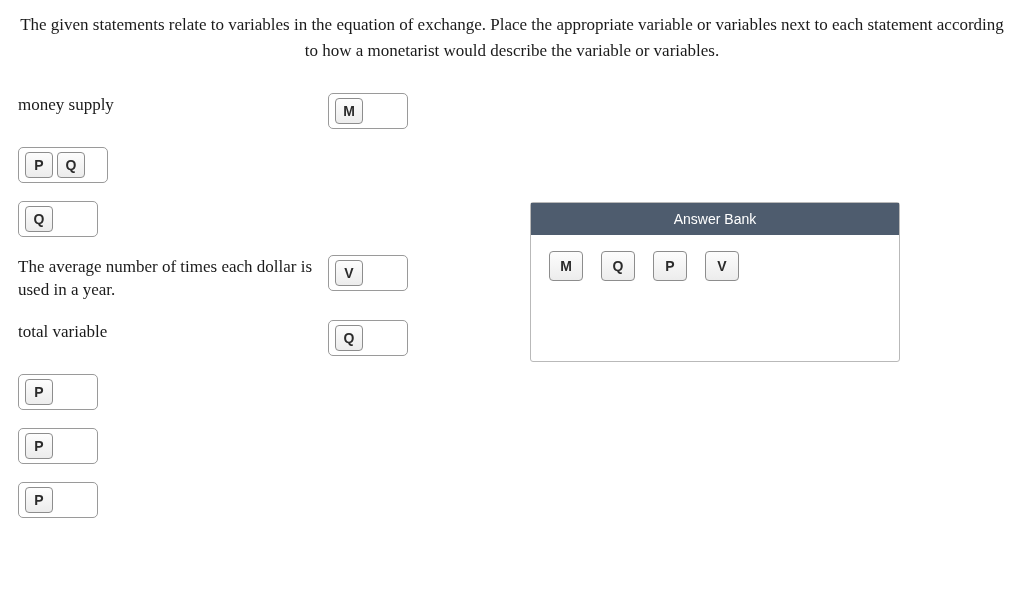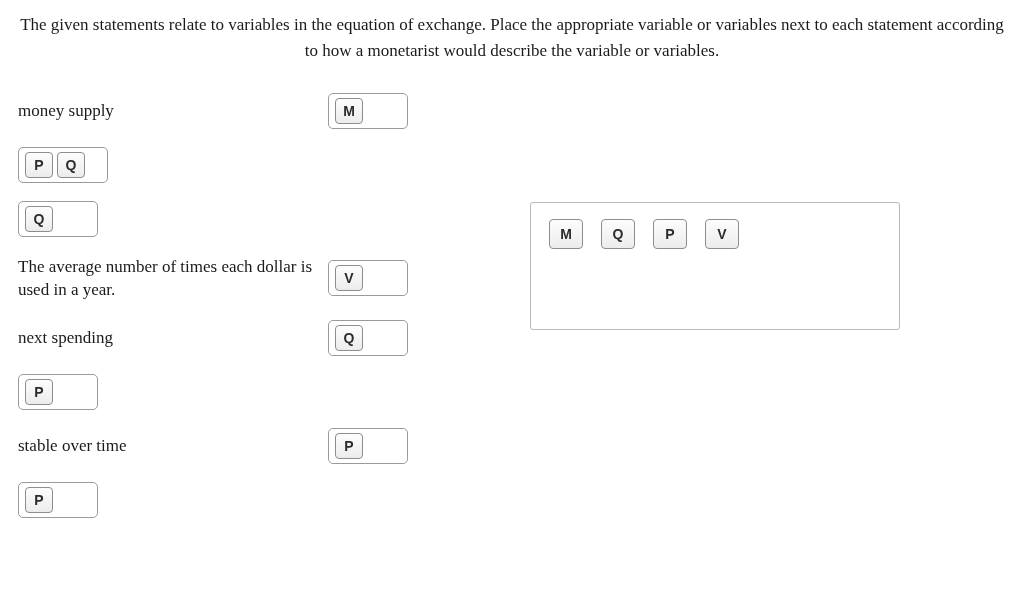--- a/index.html
+++ b/index.html
@@ -13,21 +13,21 @@
     padding: 12px 18px;
     position: relative;
   }
   .instructions {
     line-height: 1.55;
     margin-bottom: 28px;
     text-align: center;
   }
   .exercise-row {
     display: flex;
-    align-items: center;
+    align-items: flex-start;
     margin-bottom: 18px;
   }
   .statement {
     width: 310px;
     line-height: 1.4;
     padding-right: 10px;
   }
   .dropzone {
     border: 1px solid #9a9a9a;
     border-radius: 5px;
@@ -107,45 +107,45 @@
 </div>
 
 <div class="exercise-row">
   <div class="statement">The average number of times each dollar is used in a year.</div>
   <div class="dropzone">
     <span class="tile">V</span>
   </div>
 </div>
 
 <div class="exercise-row">
-  <div class="statement">next spending</div>
+  <div class="statement">total variable</div>
   <div class="dropzone">
     <span class="tile">Q</span>
   </div>
 </div>
 
 <div class="exercise-row">
   <div class="dropzone">
     <span class="tile">P</span>
   </div>
 </div>
 
 <div class="exercise-row">
-  <div class="statement">stable over time</div>
   <div class="dropzone">
     <span class="tile">P</span>
   </div>
 </div>
 
 <div class="exercise-row">
   <div class="dropzone">
     <span class="tile">P</span>
   </div>
 </div>
 
 <div class="answer-bank">
+  <div class="answer-bank-header">Answer Bank</div>
   <div class="answer-bank-body">
     <span class="tile">M</span>
     <span class="tile">Q</span>
     <span class="tile">P</span>
     <span class="tile">V</span>
   </div>
 </div>
 
 </body></html>

